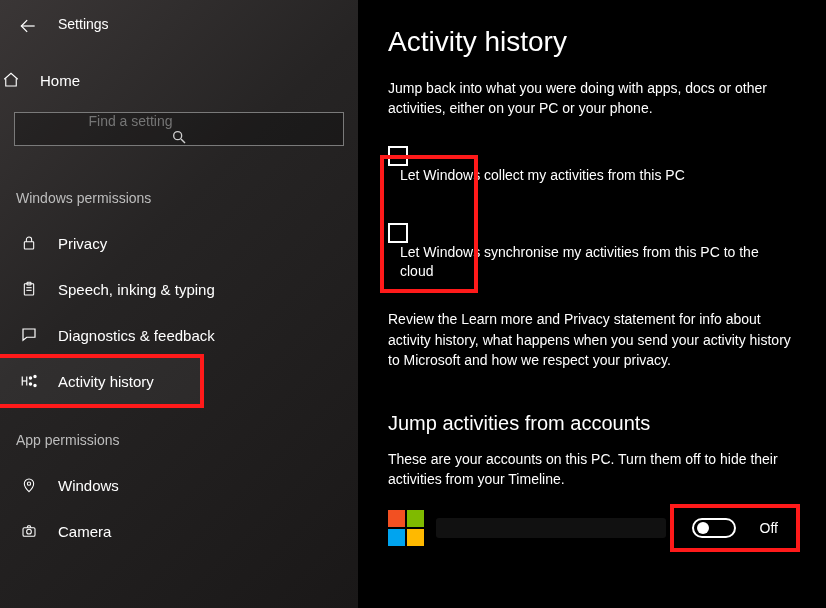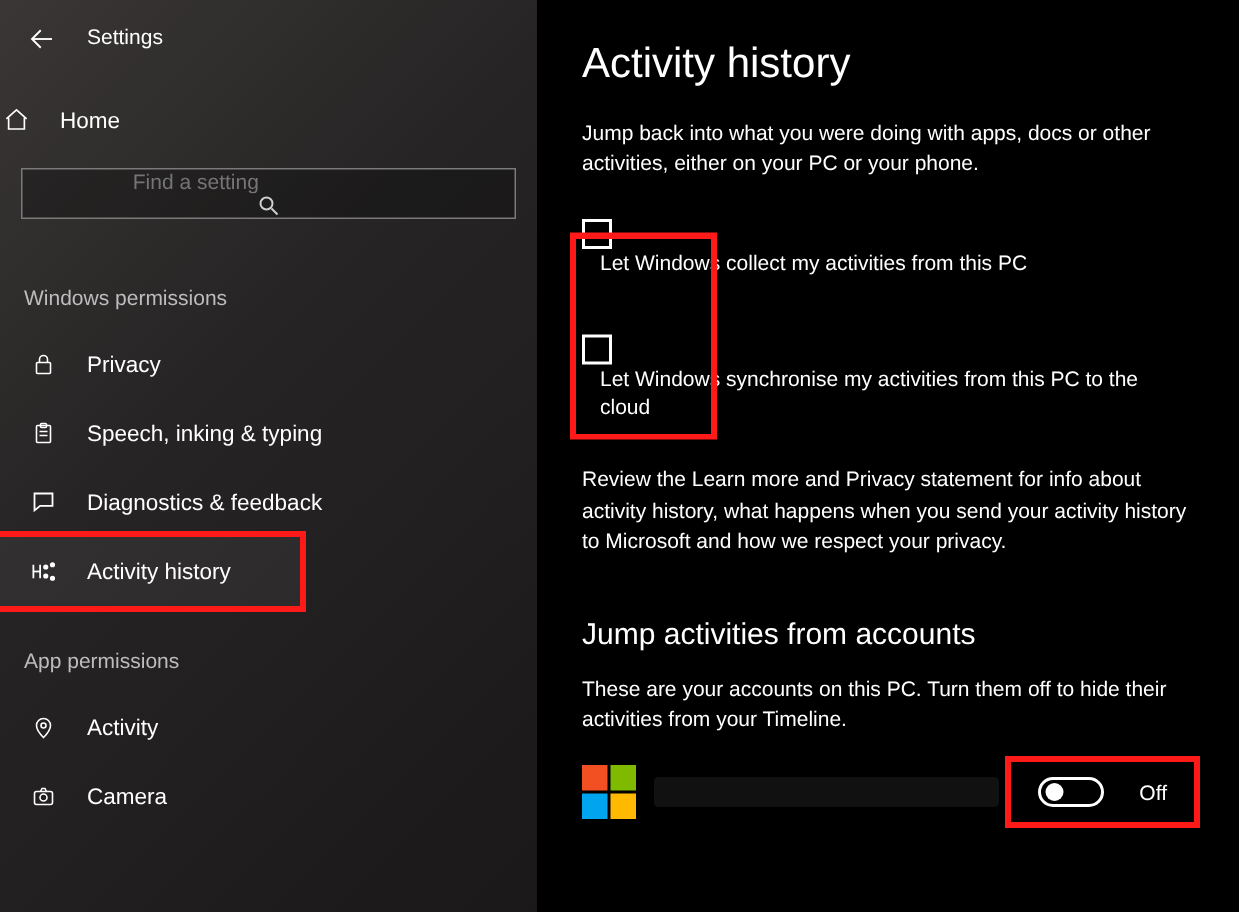--- a/index.html
+++ b/index.html
@@ -135,21 +135,21 @@
 
     <div class="group">App permissions</div>
     <div class="list2">
       <div class="item">
         <span class="icon">
           <svg width="16" height="18" viewBox="0 0 24 24" fill="none" stroke="#fff" stroke-width="1.6">
             <path d="M12 22s7-7 7-12a7 7 0 1 0-14 0c0 5 7 12 7 12z"></path>
               <circle cx="12" cy="10" r="2.5"></circle>
           </svg>
         </span>
-        <span class="lbl">Activity</span>
+        <span class="lbl">Windows</span>
       </div>
       <div class="item">
         <span class="icon">
           <svg width="18" height="16" viewBox="0 0 24 24" fill="none" stroke="#fff" stroke-width="1.6">
             <rect x="3" y="7" width="18" height="13" rx="2"></rect>
               <circle cx="12" cy="13" r="3.5"></circle>
             <path d="M9 7l1.5-3h3L15 7"></path>
           </svg>
         </span>
         <span class="lbl">Camera</span>

